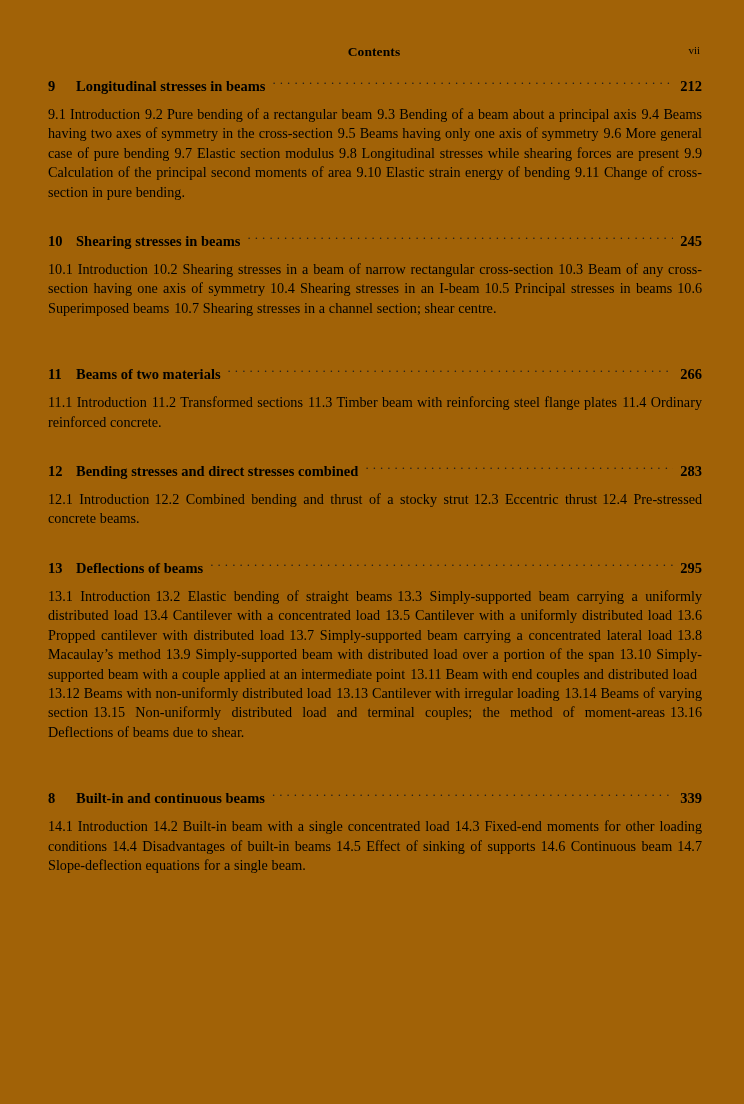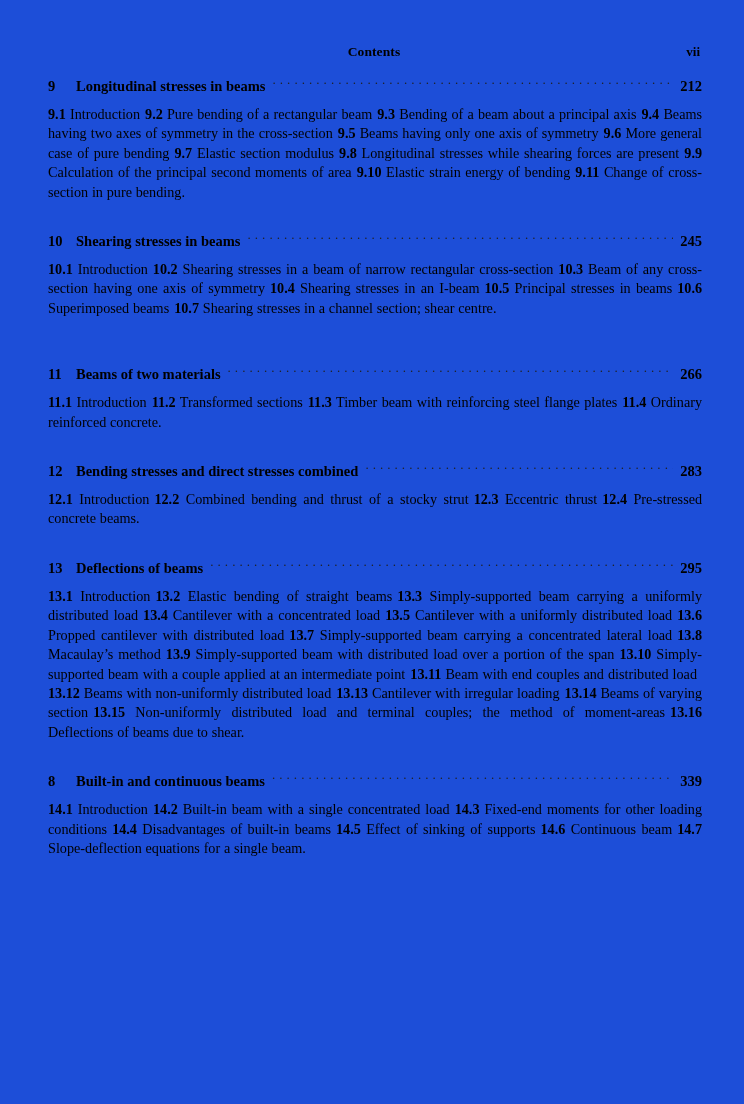--- a/index.html
+++ b/index.html
@@ -17,21 +17,21 @@
     color: #000000;
     -webkit-font-smoothing: antialiased;
   }
 
   .page {
     position: absolute;
     left: 0;
     top: 0;
     width: 744px;
     height: 1104px;
-    background: #1d4ed8;
+    background: #a16207;
   }
 
   
   .running-head {
     position: absolute;
     left: 48px;
     top: 44px;
     width: 652px;
     height: 18px;
   }
@@ -42,22 +42,22 @@
     width: 652px;
     text-align: center;
     font-weight: bold;
     font-size: 13.5px;
     letter-spacing: 0.1px;
   }
   .running-head .rh-folio {
     position: absolute;
     right: 0;
     top: 0;
-    font-weight: bold;
-    font-size: 13px;
+    font-weight: normal;
+    font-size: 11px;
     text-align: right;
   }
 
   
   .toc {
     position: absolute;
     left: 48px;
     top: 76px;
     width: 654px;
   }
@@ -110,33 +110,33 @@
   
   .ch-sections {
     margin-top: 9px;
     font-size: 14.2px;
     line-height: 19.4px;
     text-align: justify;
     text-justify: inter-word;
     word-spacing: 0.2px;
   }
   .ch-sections .sec-no {
-    font-weight: bold;
+    font-weight: normal;
   }
   .ch-sections .sec-gap {
     display: inline-block;
     width: 5px;
   }
 
   
   .chapter[data-chapter="9"]  { margin-bottom: 29px; }
   .chapter[data-chapter="10"] { margin-bottom: 46px; }
   .chapter[data-chapter="11"] { margin-bottom: 29px; }
   .chapter[data-chapter="12"] { margin-bottom: 29px; }
-  .chapter[data-chapter="13"] { margin-bottom: 29px; }
+  .chapter[data-chapter="13"] { margin-bottom: 46px; }
   .chapter[data-chapter="14"] { margin-bottom: 0; }
 </style>
 </head>
 <body>
 
 <div class="page">
 
   <div class="running-head">
     <div class="rh-title">Contents</div>
     <div class="rh-folio">vii</div>

